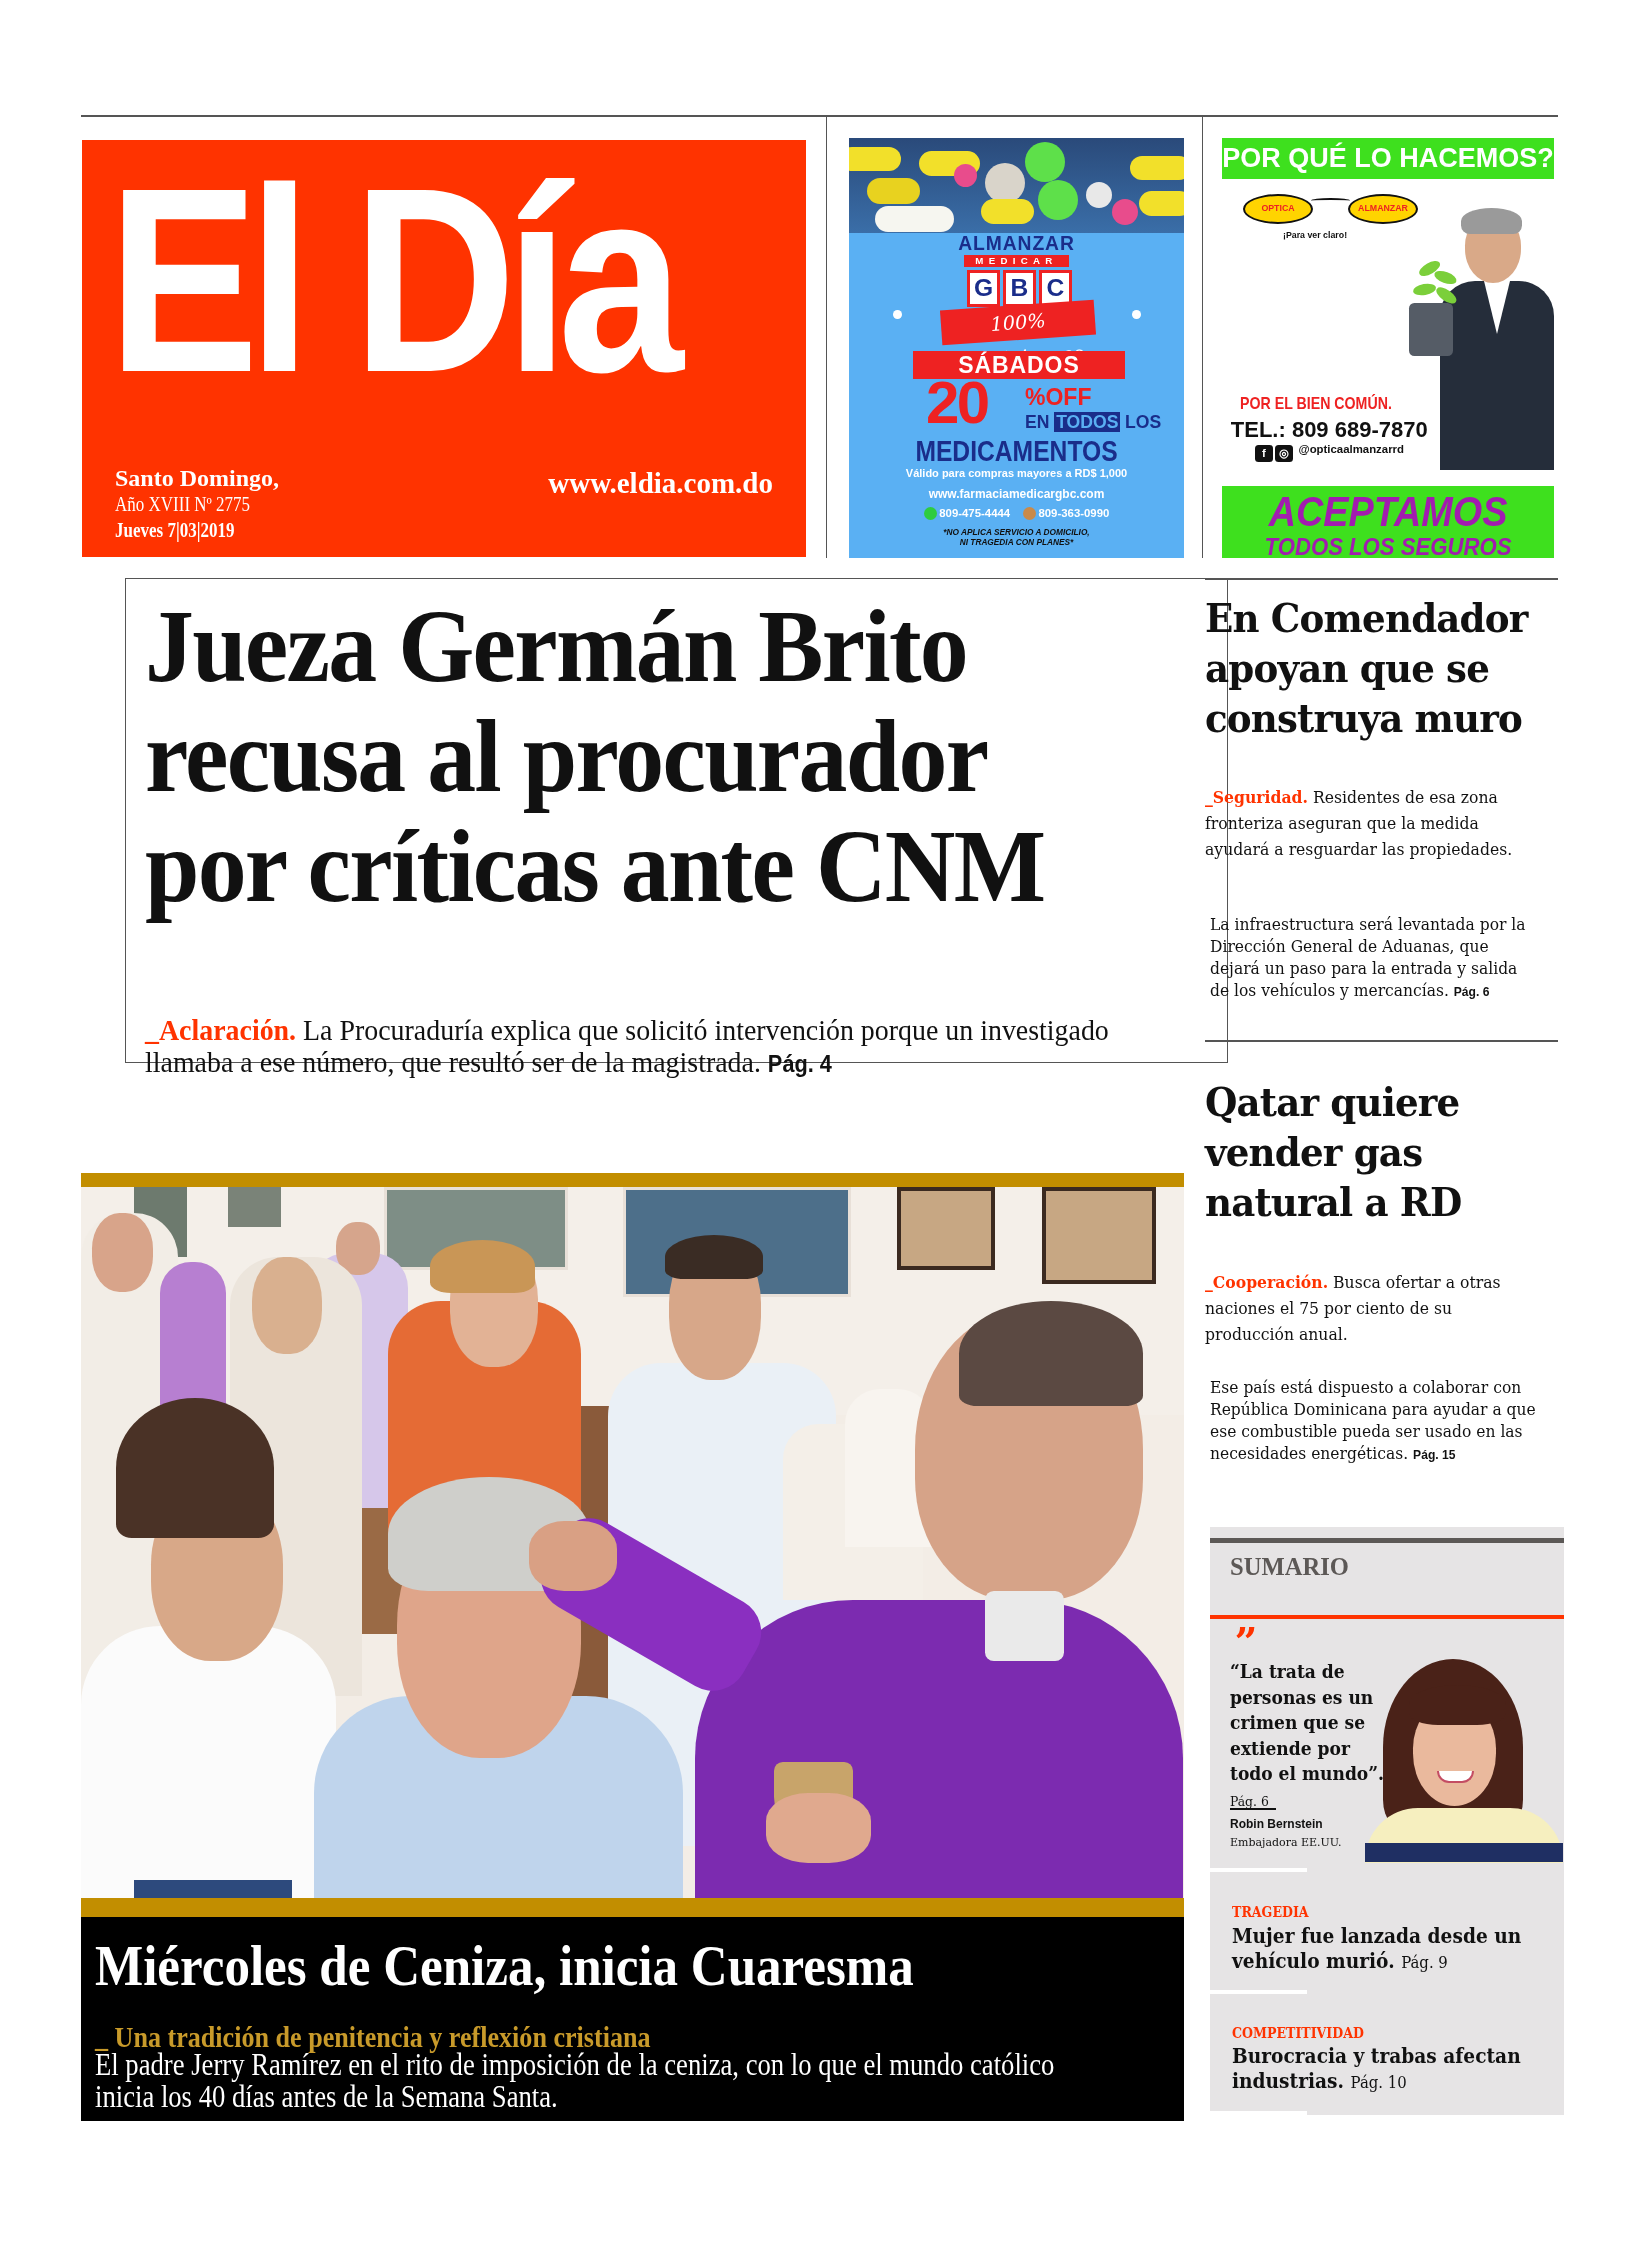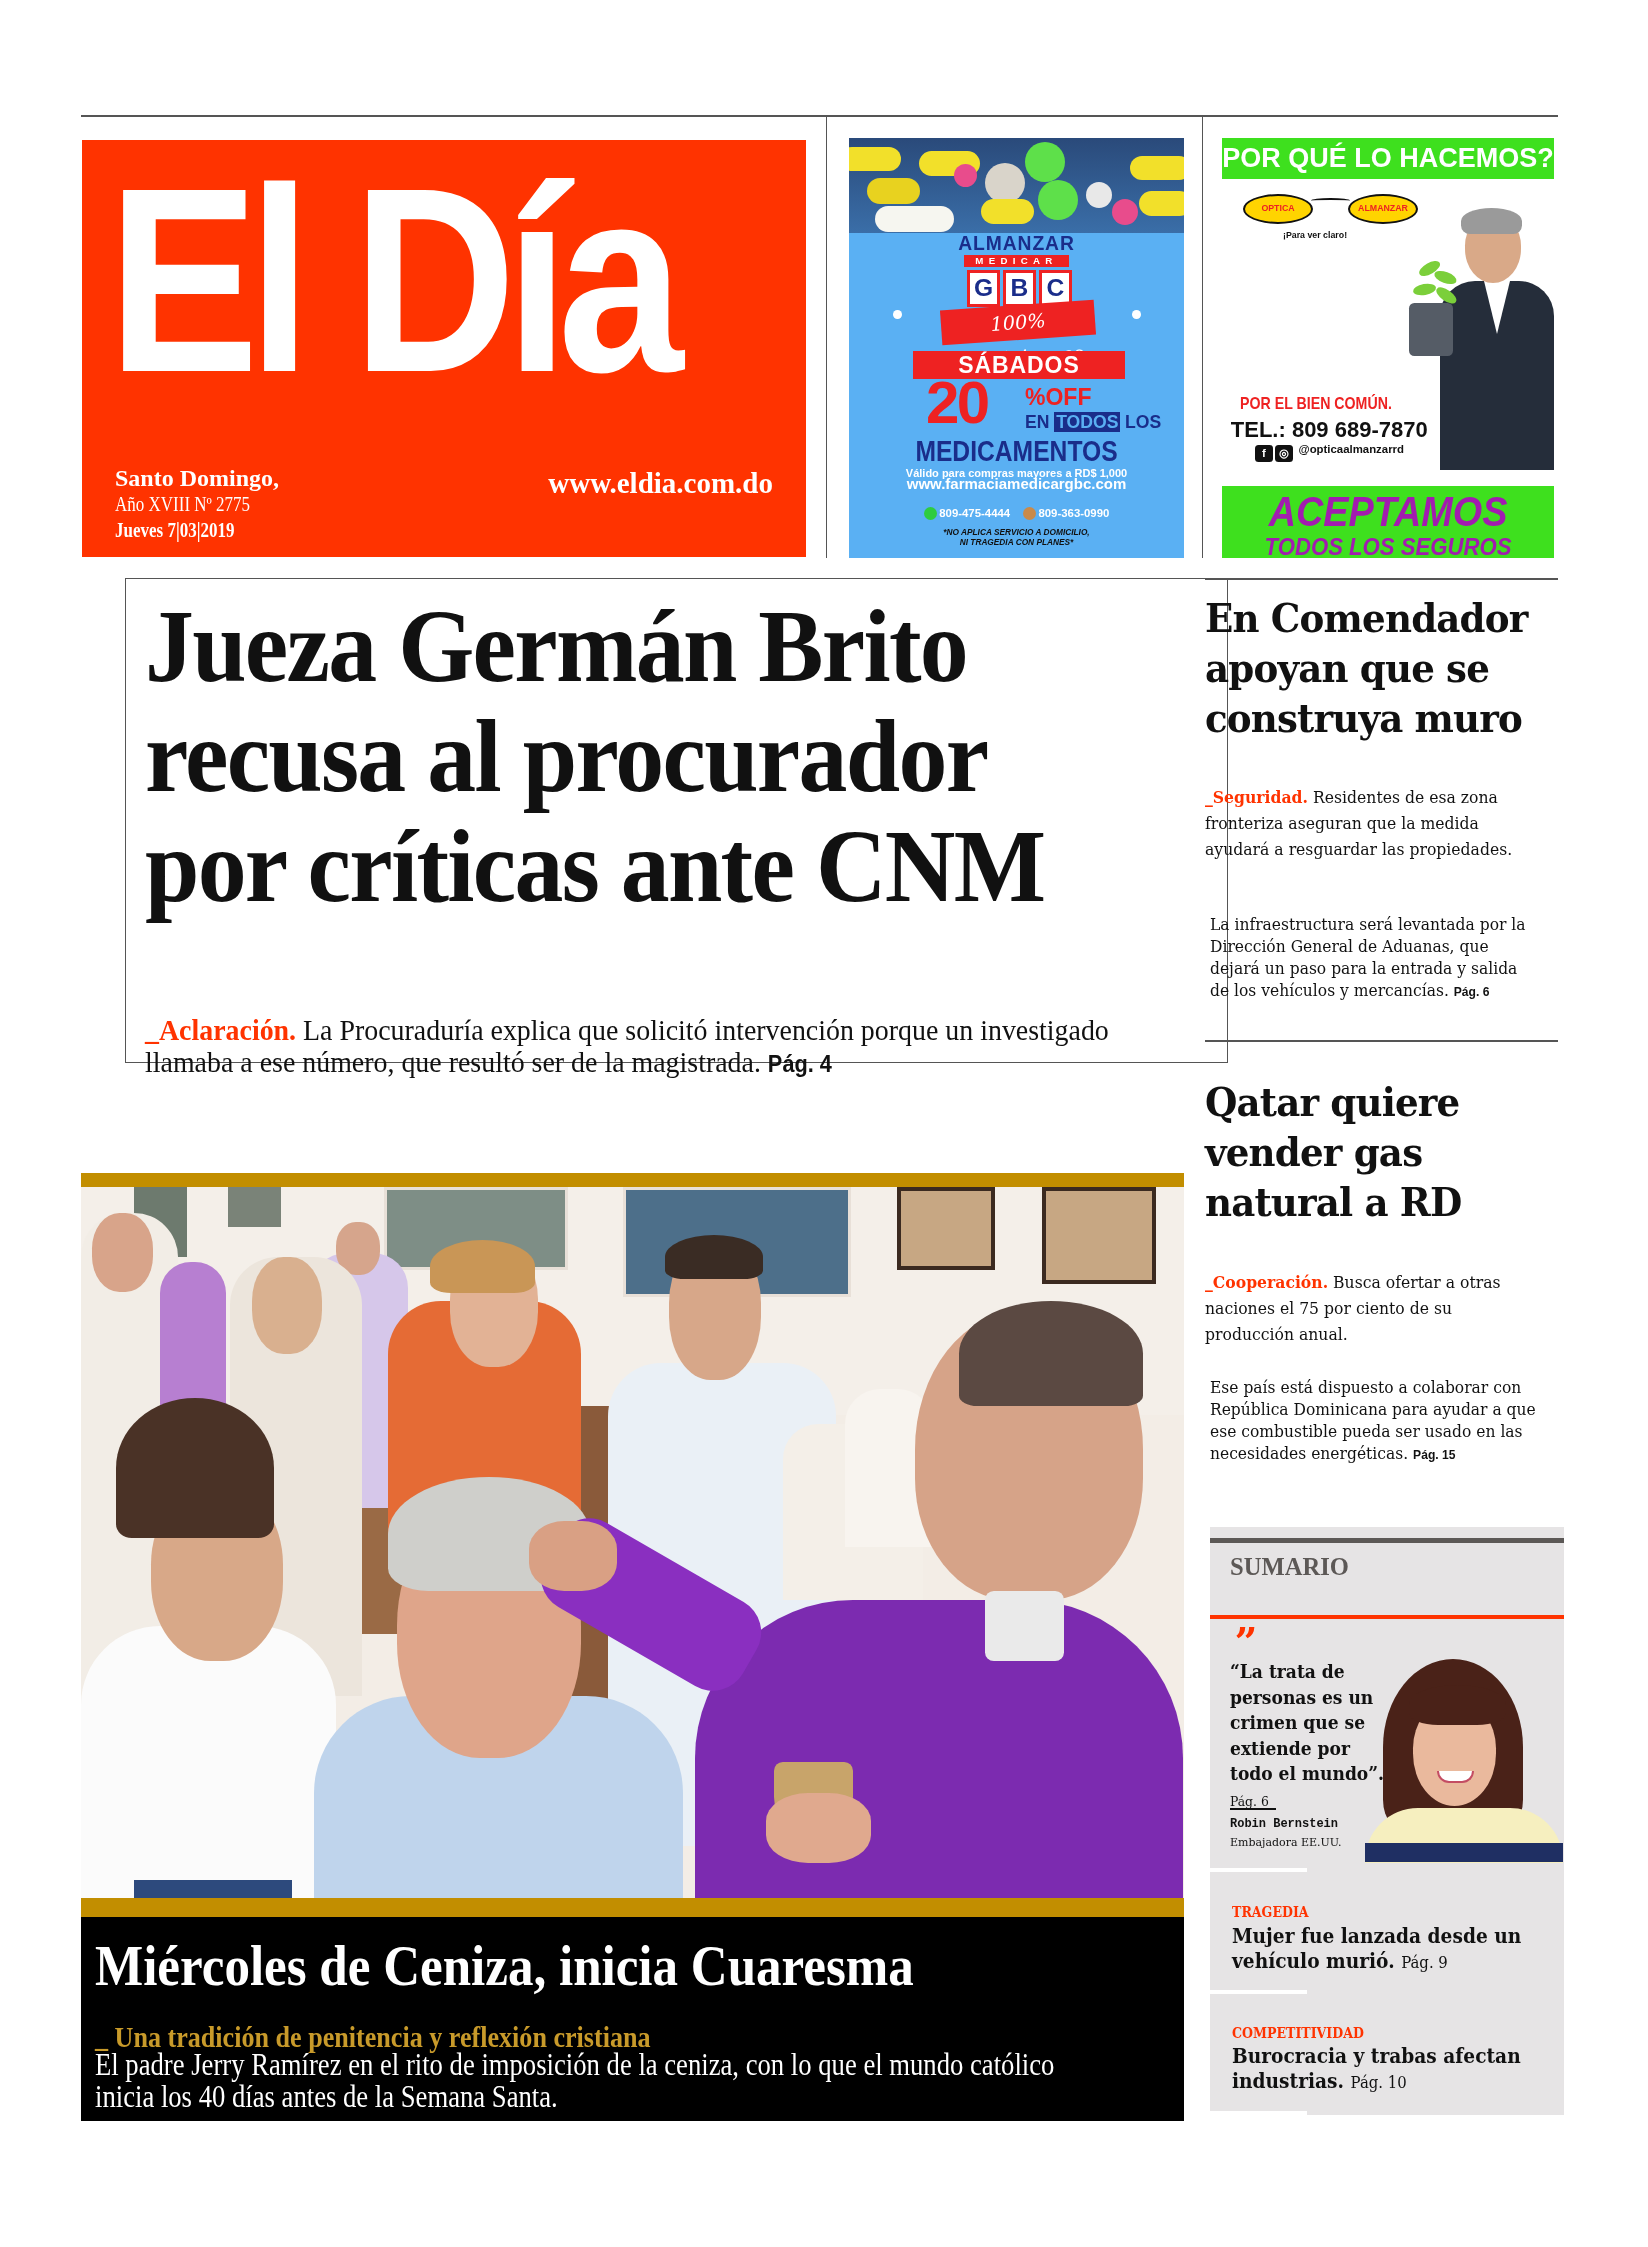--- a/index.html
+++ b/index.html
@@ -28,21 +28,21 @@
     .ph-gbc span { flex: 1; background: #fff; border: 3.5px solid #e22; color: #1a2d8a; font-weight: bold; font-size: 24.6px; line-height: 30px; }
     .ph-dom { position: absolute; top: 167px; left: 92px; width: 154px; height: 35px; background: #e22; color: #fff; font-family: "DejaVu Serif", serif; font-style: italic; font-size: 19.3px; line-height: 35px; transform: rotate(-4deg); }
     .ph-dot { position: absolute; top: 172px; width: 8.8px; height: 8.8px; background: #fff; border-radius: 50%; }
     .ph-sab { position: absolute; top: 213px; left: 64px; width: 212px; height: 28px; background: #e22; color: #fff; font-weight: bold; font-size: 23px; line-height: 28px; letter-spacing: 0.9px; }
     .ph-20 { position: absolute; top: 235px; left: 77px; font-weight: bold; font-size: 60px; color: #e22; line-height: 1; letter-spacing: -2.6px; }
     .ph-off { position: absolute; top: 246px; left: 176px; font-weight: bold; font-size: 23px; color: #e22; }
     .ph-todos { position: absolute; top: 274px; left: 176px; font-weight: bold; font-size: 17.6px; color: #1a2d8a; }
     .ph-todos b { background: #1a2d8a; color: #5ab0f3; padding: 0 1.8px; }
     .ph-med { position: absolute; top: 297px; width: 100%; font-weight: bold; font-size: 29px; color: #1a2d8a; letter-spacing: 0px; transform: scaleX(0.85); }
     .ph-valid { position: absolute; top: 329px; width: 100%; font-weight: bold; font-size: 11px; color: #fff; }
-    .ph-web { position: absolute; top: 337px; width: 100%; font-weight: bold; font-size: 15px; color: #fff; }
+    .ph-web { position: absolute; top: 349px; width: 100%; font-weight: bold; font-size: 12px; color: #fff; }
     .ph-phones { position: absolute; top: 369px; width: 100%; font-weight: bold; font-size: 11.4px; color: #fff; }
     .ph-phones .ic { display: inline-block; width: 13px; height: 13px; border-radius: 50%; vertical-align: -2.6px; margin-right: 2.6px; }
     .ph-note { position: absolute; top: 390px; width: 100%; font-weight: bold; font-style: italic; font-size: 8.3px; color: #111; line-height: 9.7px; }
 
     
     .ad-opt { left: 1222px; top: 138px; width: 332px; height: 420px; background: #fff; overflow: hidden; font-family: "Liberation Sans", sans-serif; }
     .op-top { position: absolute; left: 0; top: 0; width: 100%; height: 41px; background: #3ee01e; color: #fff; font-weight: bold; font-size: 27px; text-align: center; line-height: 41px; transform: scaleX(1); }
     .op-glasses { position: absolute; left: 21px; top: 56px; width: 176px; height: 35px; }
     .op-lens { position: absolute; top: 0; width: 70px; height: 30px; background: #ffd400; border: 2.6px solid #111; border-radius: 50%; font-size: 8.8px; font-weight: bold; color: #e22; text-align: center; line-height: 24.6px; }
     .op-bridge { position: absolute; left: 68px; top: 4.4px; width: 39px; height: 5.3px; border-top: 2.6px solid #111; border-radius: 50% 50% 0 0; }
@@ -93,21 +93,21 @@
 
     
     .sumario { left: 1210px; top: 1527px; width: 354px; height: 588px; background: #e6e4e5; }
     .sum-topbar { position: absolute; left: 0; top: 10.5px; width: 100%; height: 5.3px; background: #5c5856; }
     .sum-title { position: absolute; left: 20px; top: 26px; font-family: "Liberation Serif", serif; font-weight: bold; font-size: 24.6px; color: #5c5856; }
     .sum-redbar { position: absolute; left: 0; top: 88px; width: 100%; height: 4.4px; background: #ff3300; }
     .sum-quote-mark { position: absolute; left: 24.6px; top: 95px; font-family: "DejaVu Serif", serif; font-weight: bold; font-size: 40px; color: #ff3300; line-height: 40px; }
     .sum-quote { position: absolute; left: 20px; top: 132px; width: 176px; font-family: "DejaVu Serif", serif; font-weight: bold; font-size: 18px; line-height: 25.5px; transform: scaleX(0.95); transform-origin: left top; }
     .sum-quote .pg { font-weight: normal; font-size: 13px; }
     .sum-sep { position: absolute; left: 20px; top: 281px; width: 46px; height: 1.8px; background: #111; }
-    .sum-name { position: absolute; left: 20px; top: 290px; font-family: Liberation Mono, monospace; font-weight: bold; font-size: 12px; }
+    .sum-name { position: absolute; left: 20px; top: 290px; font-family: Liberation Sans, sans-serif; font-weight: bold; font-size: 12px; }
     .sum-role { position: absolute; left: 20px; top: 309px; font-family: "DejaVu Serif", serif; font-size: 11px; }
     .sum-photo { position: absolute; left: 155px; top: 132px; width: 198px; height: 204px; overflow: hidden; }
     .sp-hair { position: absolute; left: 17.6px; top: 0; width: 140px; height: 176px; background: #4a2218; border-radius: 50% 50% 20% 20%; }
     .sp-face { position: absolute; left: 48px; top: 42px; width: 83px; height: 105px; background: #eab99d; border-radius: 45% 45% 50% 50%; }
     .sp-bangs { position: absolute; left: 44px; top: 26px; width: 97px; height: 40px; background: #4a2218; border-radius: 50% 50% 30% 30%; }
     .sp-smile { position: absolute; left: 72px; top: 112px; width: 37px; height: 12.3px; background: #fff; border-radius: 0 0 17.6px 17.6px; border: 2.6px solid #c44d63; border-top: none; }
     .sp-body { position: absolute; left: 0; top: 149px; width: 198px; height: 61px; background: #f6efbf; border-radius: 53px 53px 0 0; }
     .sp-stripe { position: absolute; left: 0; top: 184px; width: 198px; height: 19.3px; background: #1f2f63; }
     .sum-divider { position: absolute; left: 0; width: 97px; height: 3.5px; background: #fff; }
     .sum-cat { position: absolute; left: 22px; font-family: "DejaVu Serif", serif; font-weight: bold; font-size: 14px; color: #ff3300; transform: scaleX(0.9); transform-origin: left top; }

